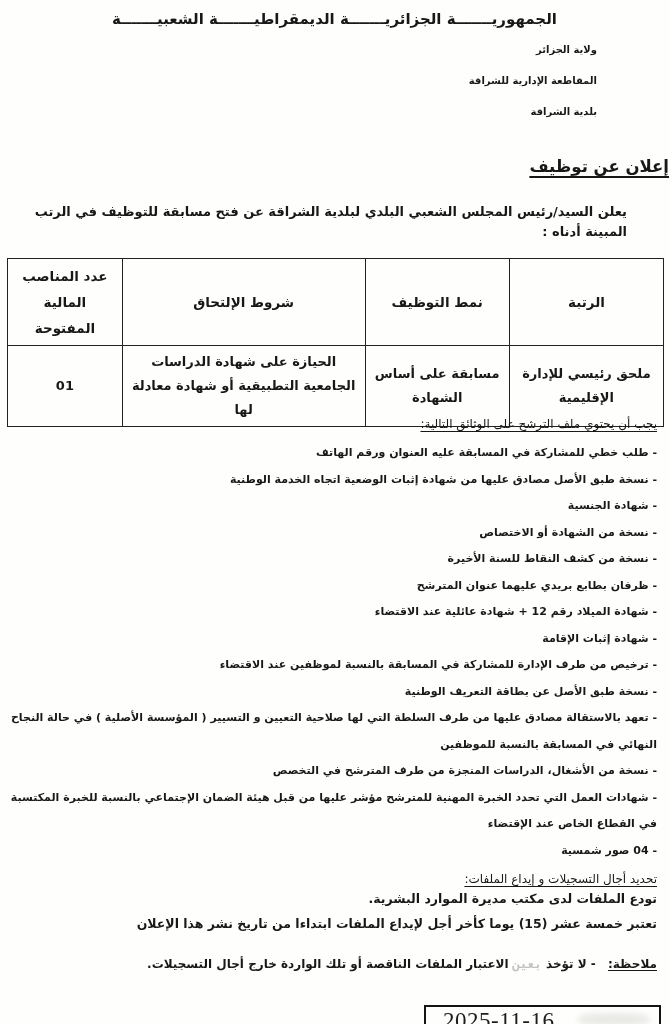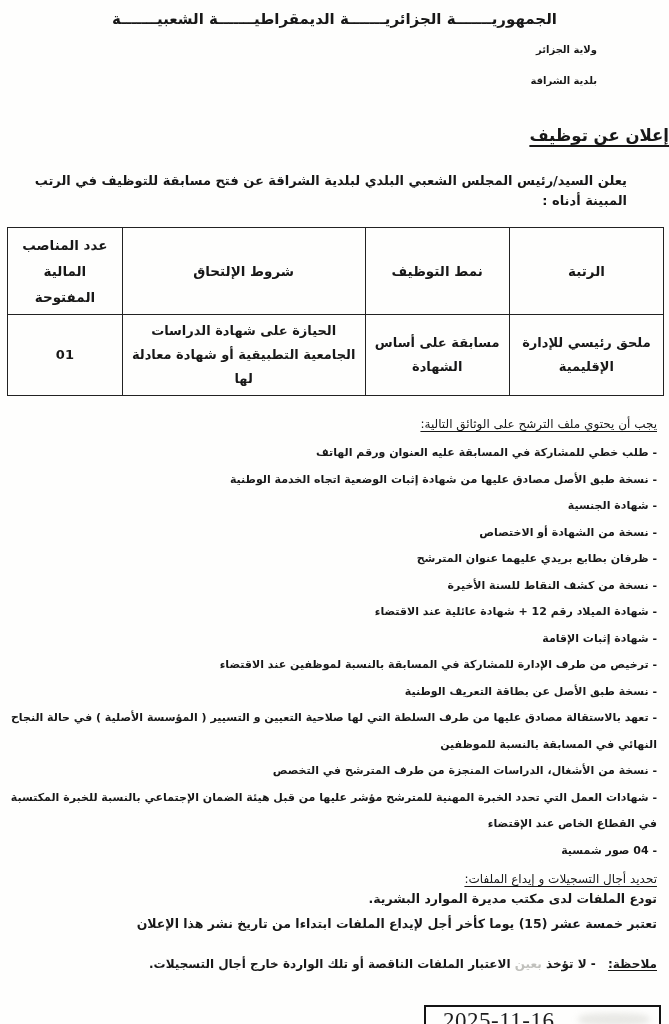--- a/index.html
+++ b/index.html
@@ -94,21 +94,21 @@
 
   
   .deadline-section { position: absolute; top: 872px; right: 12px; left: 8px; }
   .deadline-lines { font-size: 12.5px; font-weight: bold; line-height: 25px; }
   .note-line { margin-top: 21px; font-size: 12px; font-weight: bold; }
   .note-label {
     text-decoration: underline;
     text-underline-offset: 2px;
     margin-left: 8px;
   }
-  .smudged { color: #c0c0bc; filter: blur(0.6px); }
+  .smudged { color: #c0c0bc; filter: blur(0.6px); font-family: Liberation Mono, monospace; }
 
   
   .date-box {
     position: absolute;
     top: 1005px;
     right: 8px;
     width: 237px;
     height: 36px;
     border: 2.5px solid #141414;
     background: #fefefd;
@@ -138,20 +138,21 @@
 <body>
 
 <div class="page">
 
   <div class="republic-title">الجمهوريـــــــة الجزائريـــــــة الديمقراطيـــــــة الشعبيـــــــة</div>
 
   <div class="org-block">
 
       <div class="org-line">ولاية الجزائر</div>
 
+      <div class="org-line">المقاطعة الإدارية للشراقة</div>
 
       <div class="org-line">بلدية الشراقة</div>
     </div>
 
   <div class="announce-title-wrap">
     <span class="announce-title">إعلان عن توظيف</span>
   </div>
 
   <p class="intro">يعلن السيد/رئيس المجلس الشعبي البلدي لبلدية الشراقة عن فتح مسابقة للتوظيف في الرتب المبينة أدناه :</p>
 
@@ -185,23 +186,23 @@
     <div class="doc-items">
 
         <div class="doc-item">- طلب خطي للمشاركة في المسابقة عليه العنوان ورقم الهاتف</div>
 
         <div class="doc-item">- نسخة طبق الأصل مصادق عليها من شهادة إثبات الوضعية اتجاه الخدمة الوطنية</div>
 
         <div class="doc-item">- شهادة الجنسية</div>
 
         <div class="doc-item">- نسخة من الشهادة أو الاختصاص</div>
 
+        <div class="doc-item">- نسخة من كشف النقاط للسنة الأخيرة</div>
+
         <div class="doc-item">- ظرفان بطابع بريدي عليهما عنوان المترشح</div>
-
-        <div class="doc-item">- نسخة من كشف النقاط للسنة الأخيرة</div>
 
         <div class="doc-item">- شهادة الميلاد رقم 12 + شهادة عائلية عند الاقتضاء</div>
 
         <div class="doc-item">- شهادة إثبات الإقامة</div>
 
         <div class="doc-item">- ترخيص من طرف الإدارة للمشاركة في المسابقة بالنسبة لموظفين عند الاقتضاء</div>
 
         <div class="doc-item">- نسخة طبق الأصل عن بطاقة التعريف الوطنية</div>
 
         <div class="doc-item">- تعهد بالاستقالة مصادق عليها من طرف السلطة التي لها صلاحية التعيين و التسيير ( المؤسسة الأصلية ) في حالة النجاح النهائي في المسابقة بالنسبة للموظفين</div>

